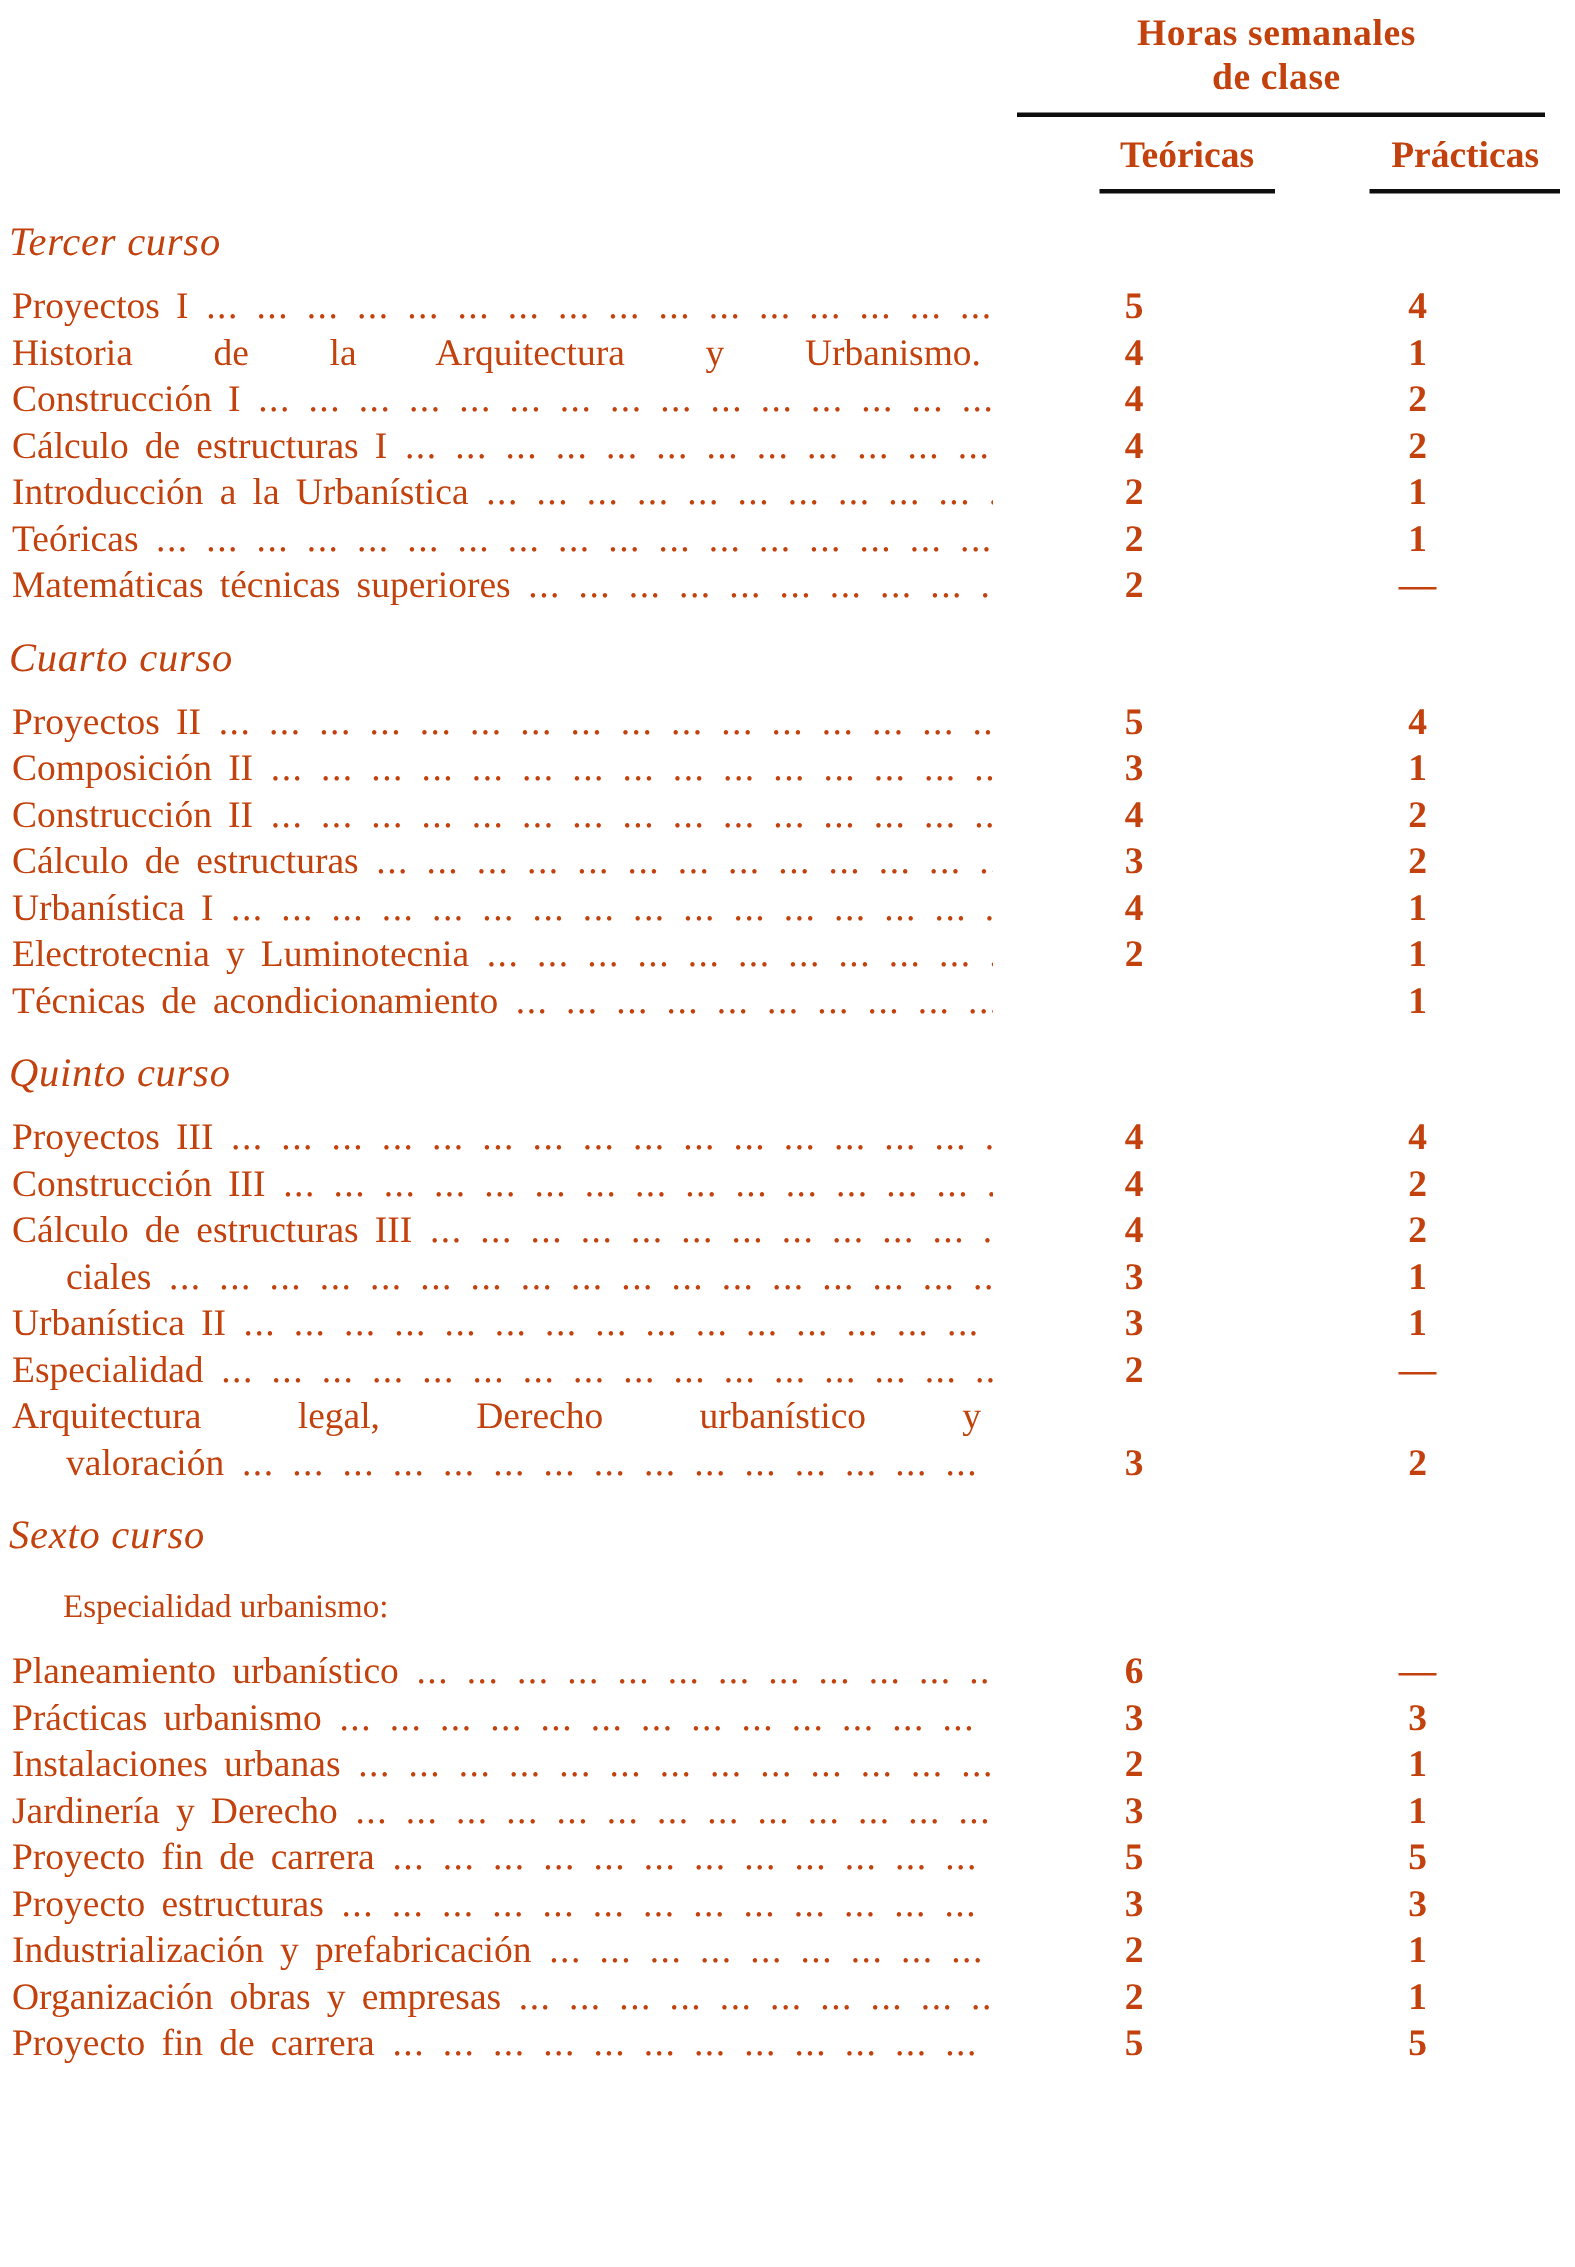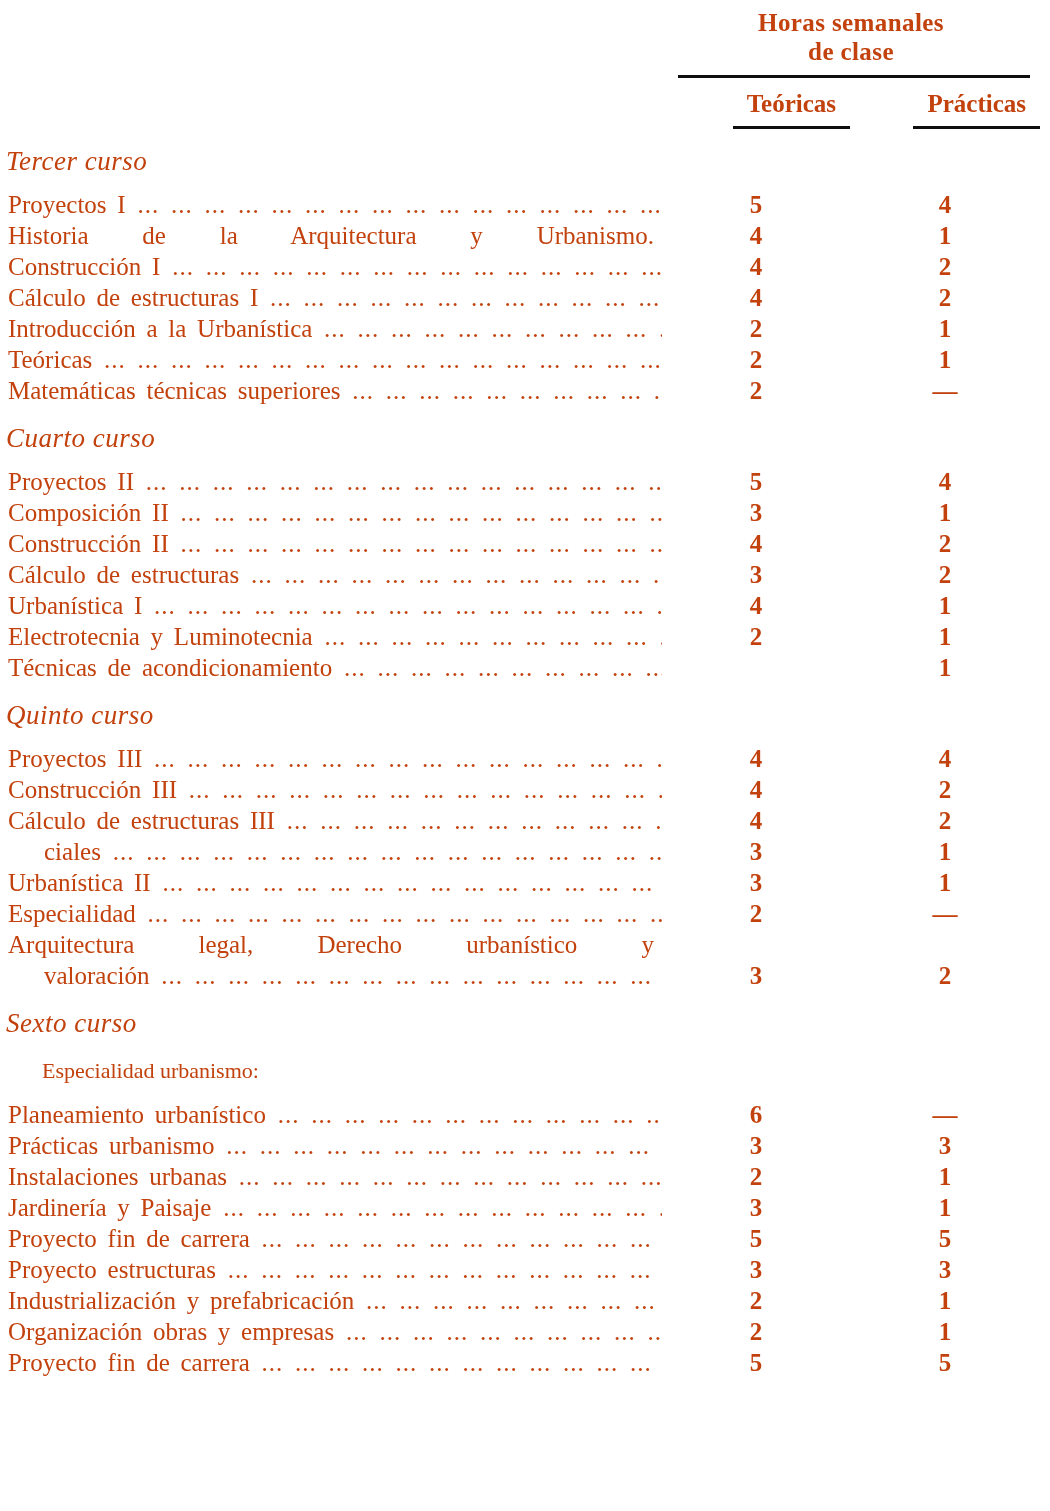--- a/index.html
+++ b/index.html
@@ -213,21 +213,21 @@
         <div class="name"><span class="course">Prácticas urbanismo</span><span class="dots"> ... ... ... ... ... ... ... ... ... ... ... ... ... ... ... ... ... ... ... ... ... ... ... ... ... ... ... ... ... ... ... ... ... ... ... ... ... ... ... ... ... ... ... ... ... ... ... ... ... ... ... ... ... ... ... ... ... ... ... ...</span></div>
         <div class="t">3</div>
         <div class="p">3</div>
       </div>
       <div class="row">
         <div class="name"><span class="course">Instalaciones urbanas</span><span class="dots"> ... ... ... ... ... ... ... ... ... ... ... ... ... ... ... ... ... ... ... ... ... ... ... ... ... ... ... ... ... ... ... ... ... ... ... ... ... ... ... ... ... ... ... ... ... ... ... ... ... ... ... ... ... ... ... ... ... ... ... ...</span></div>
         <div class="t">2</div>
         <div class="p">1</div>
       </div>
       <div class="row">
-        <div class="name"><span class="course">Jardinería y Paisaje</span><span class="dots"> ... ... ... ... ... ... ... ... ... ... ... ... ... ... ... ... ... ... ... ... ... ... ... ... ... ... ... ... ... ... ... ... ... ... ... ... ... ... ... ... ... ... ... ... ... ... ... ... ... ... ... ... ... ... ... ... ... ... ... ...</span></div>
+        <div class="name"><span class="course">Jardinería y Derecho</span><span class="dots"> ... ... ... ... ... ... ... ... ... ... ... ... ... ... ... ... ... ... ... ... ... ... ... ... ... ... ... ... ... ... ... ... ... ... ... ... ... ... ... ... ... ... ... ... ... ... ... ... ... ... ... ... ... ... ... ... ... ... ... ...</span></div>
         <div class="t">3</div>
         <div class="p">1</div>
       </div>
       <div class="row">
         <div class="name"><span class="course">Proyecto fin de carrera</span><span class="dots"> ... ... ... ... ... ... ... ... ... ... ... ... ... ... ... ... ... ... ... ... ... ... ... ... ... ... ... ... ... ... ... ... ... ... ... ... ... ... ... ... ... ... ... ... ... ... ... ... ... ... ... ... ... ... ... ... ... ... ... ...</span></div>
         <div class="t">5</div>
         <div class="p">5</div>
       </div>
       <div class="row">
         <div class="name"><span class="course">Proyecto estructuras</span><span class="dots"> ... ... ... ... ... ... ... ... ... ... ... ... ... ... ... ... ... ... ... ... ... ... ... ... ... ... ... ... ... ... ... ... ... ... ... ... ... ... ... ... ... ... ... ... ... ... ... ... ... ... ... ... ... ... ... ... ... ... ... ...</span></div>

